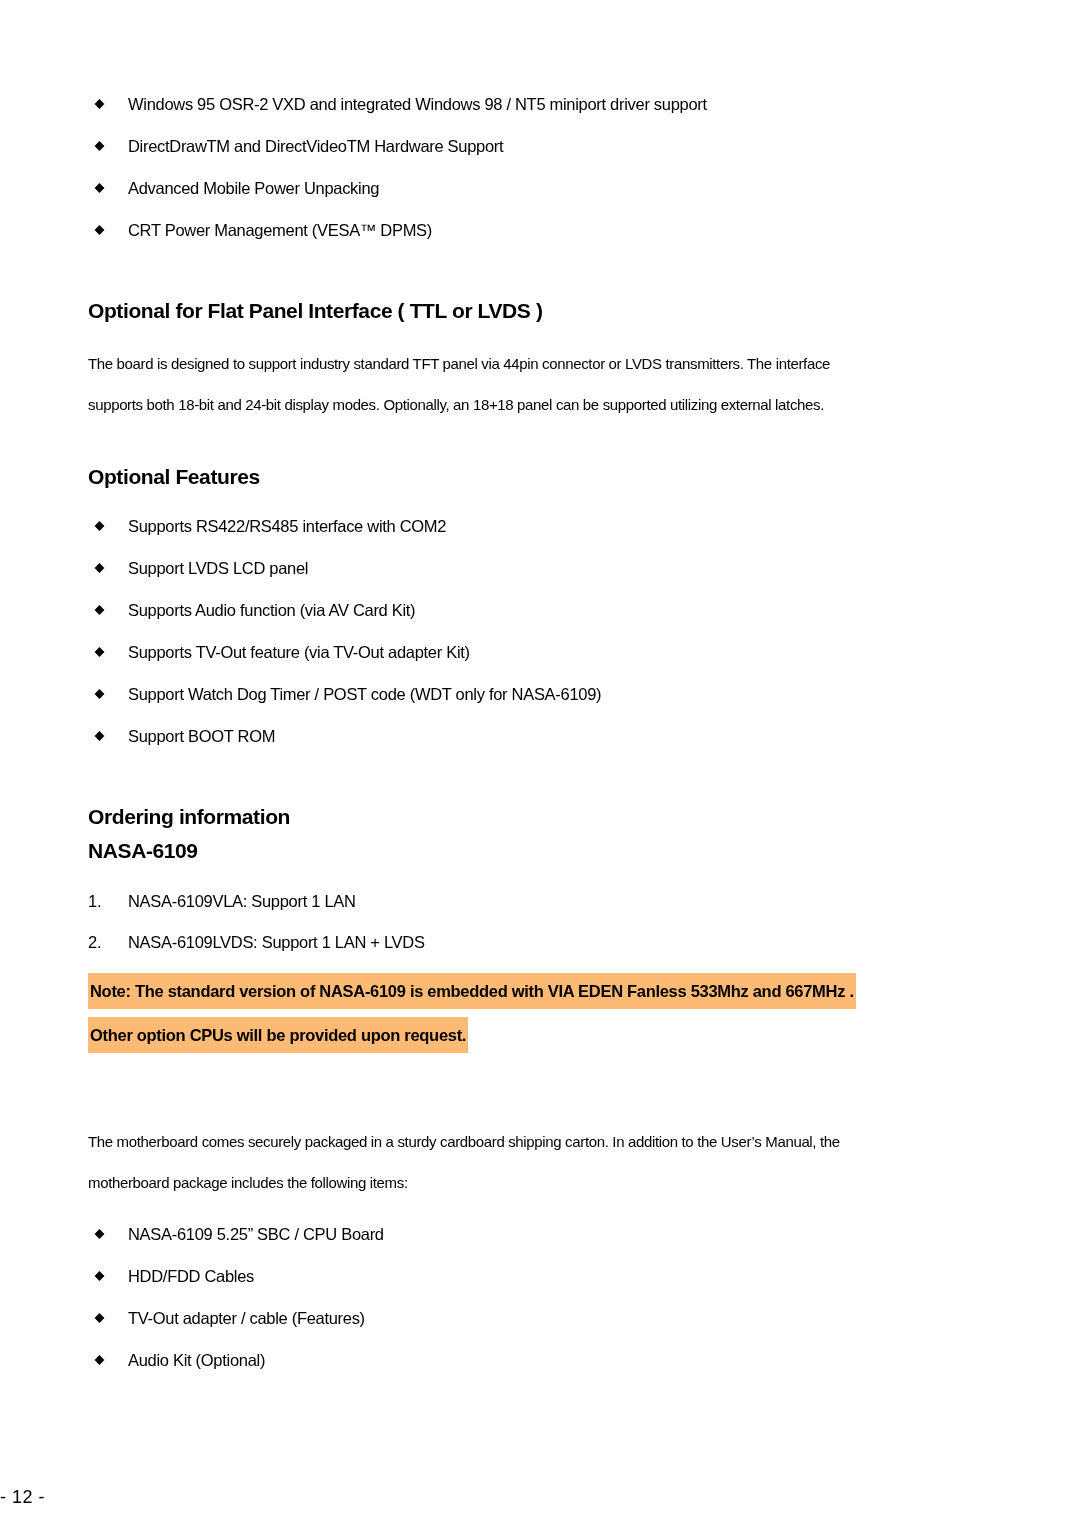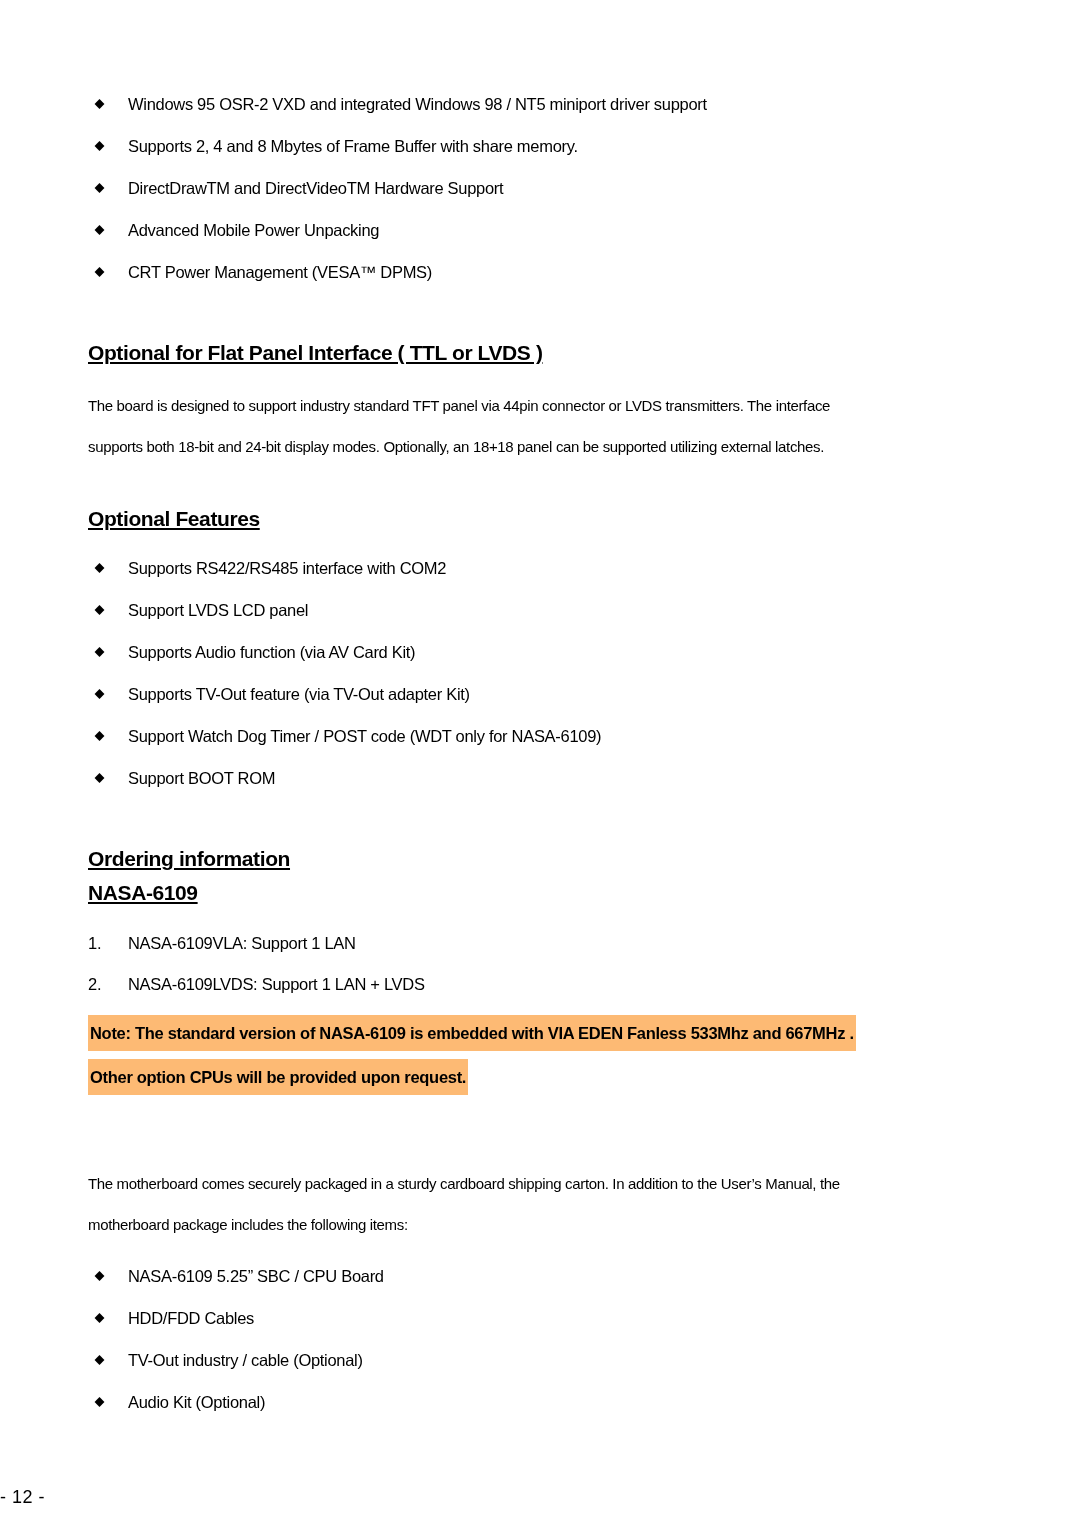--- a/index.html
+++ b/index.html
@@ -44,21 +44,20 @@
     transform: translateY(-50%) rotate(45deg);
     width: 7px;
     height: 7px;
     background: #000;
   }
   .h-section {
     font-size: 21px;
     font-weight: bold;
     letter-spacing: -0.4px;
     margin: 0;
-    text-decoration: underline;
   }
   .body-text {
     font-size: 15px;
     line-height: 41px;
     letter-spacing: -0.35px;
     margin: 0;
     white-space: nowrap;
   }
   ol.numbered {
     list-style: none;
@@ -103,21 +102,20 @@
   .gap-h { height: 18px; }
   .gap-i { height: 10px; }
 </style>
 </head>
 <body>
 
 <div class="page">
 
   <ul class="bullets">
     <li><span class="dia"></span><span>Windows 95 OSR-2 VXD and integrated Windows 98 / NT5 miniport    driver support</span></li>
-    <li><span class="dia"></span><span>Supports 2, 4 and 8 Mbytes of Frame Buffer with share memory.</span></li>
     <li><span class="dia"></span><span>DirectDrawTM and DirectVideoTM Hardware Support</span></li>
     <li><span class="dia"></span><span>Advanced Mobile Power Unpacking</span></li>
     <li><span class="dia"></span><span>CRT Power Management (VESA™ DPMS)</span></li>
   </ul>
 
   <div class="gap-c"></div>
 
   <h2 class="h-section">Optional for Flat Panel Interface ( TTL or LVDS )</h2>
 
   <div class="gap-d"></div>
@@ -167,19 +165,19 @@
   <div class="gap-d"></div>
 
   <p class="body-text">The motherboard comes securely packaged in a sturdy cardboard shipping carton. In addition to the User’s Manual, the</p>
   <p class="body-text">motherboard package includes the following items:</p>
 
   <div class="gap-i"></div>
 
   <ul class="bullets">
     <li><span class="dia"></span><span>NASA-6109 5.25” SBC / CPU Board</span></li>
     <li><span class="dia"></span><span>HDD/FDD Cables</span></li>
-    <li><span class="dia"></span><span>TV-Out industry / cable (Optional)</span></li>
+    <li><span class="dia"></span><span>TV-Out adapter / cable (Features)</span></li>
     <li><span class="dia"></span><span>Audio Kit (Optional)</span></li>
   </ul>
 
   <div class="footer">- 12 -</div>
 
 </div>
 
 </body></html>

